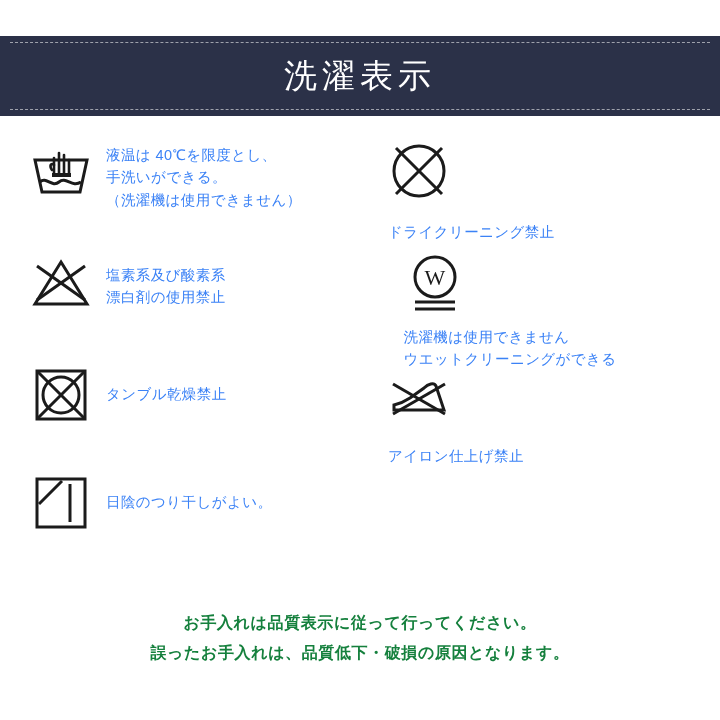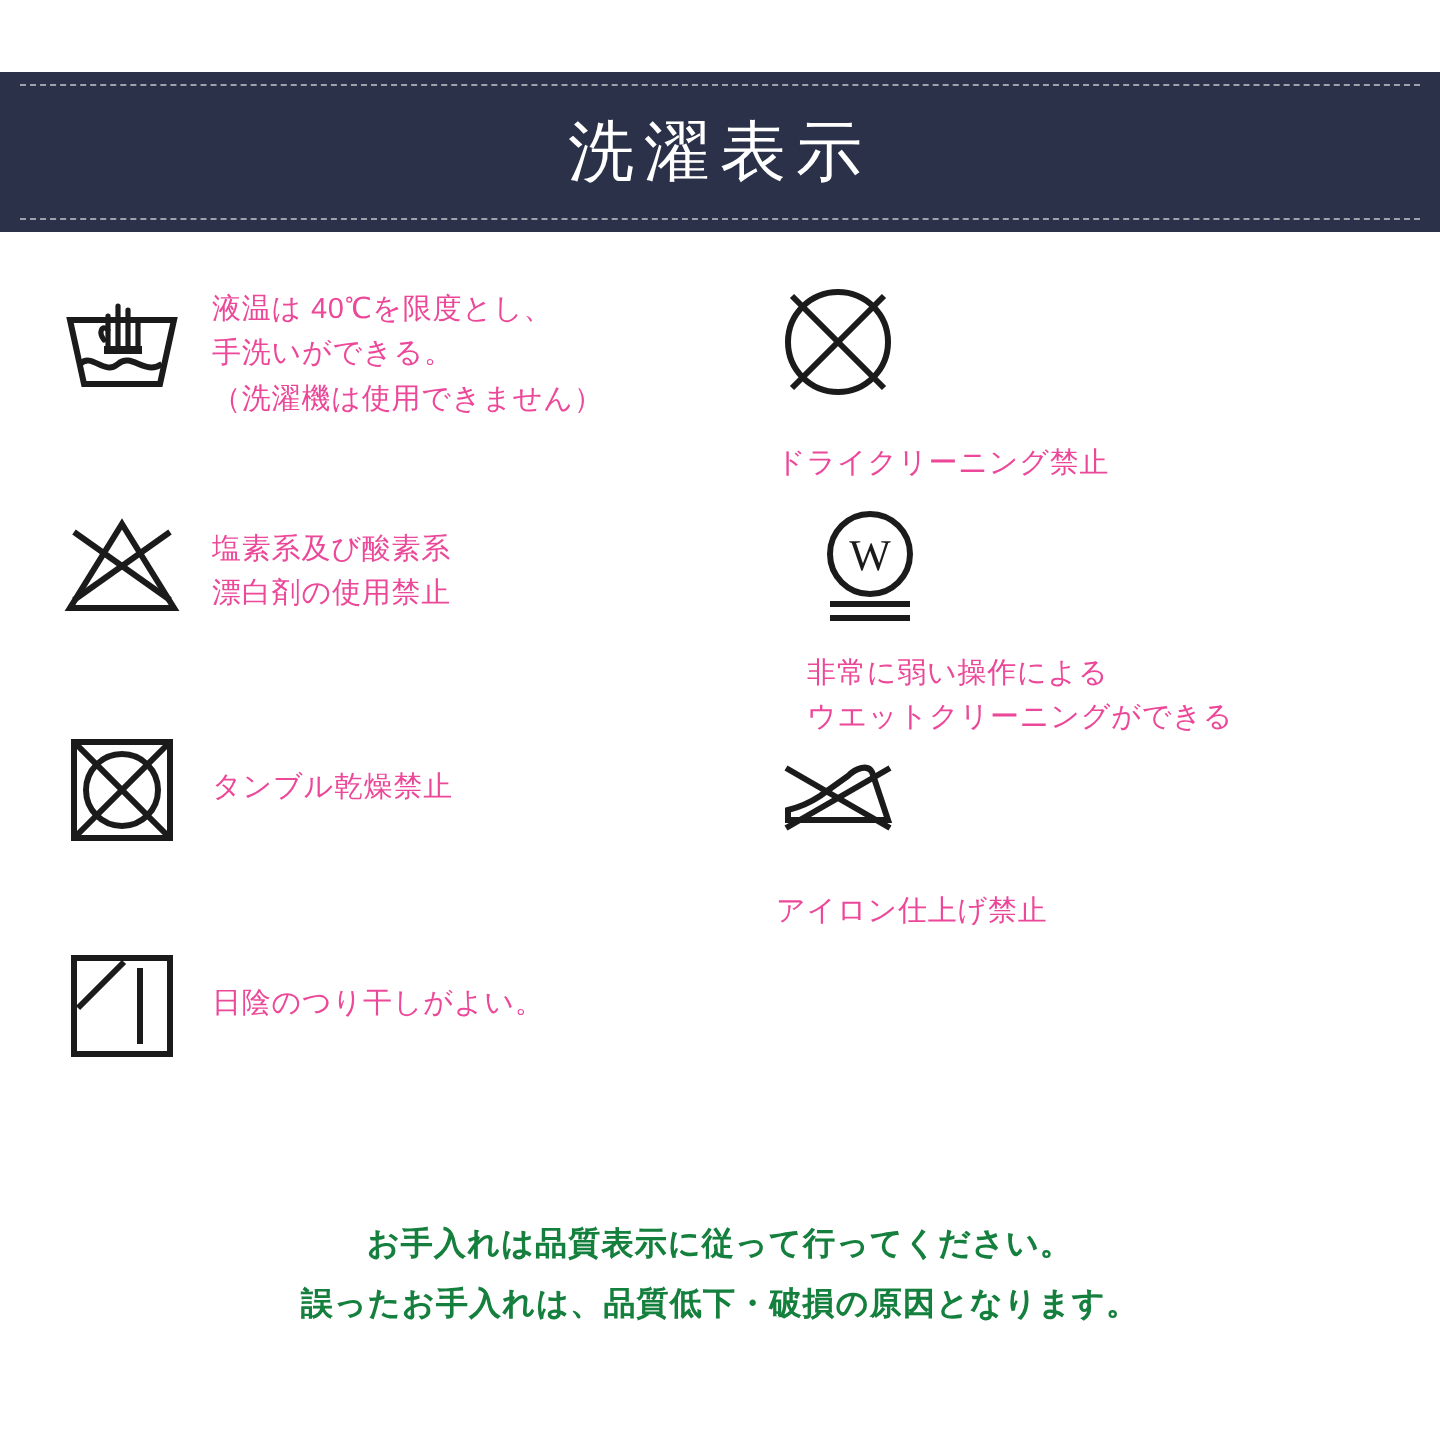--- a/index.html
+++ b/index.html
@@ -78,21 +78,21 @@
   .sym {
     width: 62px;
     height: 62px;
     flex: 0 0 62px;
     margin-right: 14px;
   }
   .sym svg { display: block; }
   .txt {
     font-size: 14.5px;
     line-height: 1.55;
-    color: #ec4899;
+    color: #3b82f6;
     padding-top: 4px;
     letter-spacing: .4px;
     white-space: pre-line;
     font-family: "Liberation Sans", sans-serif;
   }
   .txt.mid { padding-top: 12px; }
   .txt.high { padding-top: 19px; }
   .r1 { height: 112px; }
   .r2 { height: 112px; gap: 31px; }
   .r3 { height: 108px; }
@@ -174,21 +174,21 @@
       </div>
       <div class="cell right">
         <span class="sym">
           <svg width="62" height="62" viewBox="0 0 62 62">
             <circle cx="31" cy="25" r="20" fill="none" stroke="#1b1b1b" stroke-width="3"></circle>
             <text x="31" y="33" font-family="Liberation Serif, serif" font-size="22" text-anchor="middle" fill="#1b1b1b">W</text>
             <line x1="11" y1="50" x2="51" y2="50" stroke="#1b1b1b" stroke-width="3"></line>
             <line x1="11" y1="57" x2="51" y2="57" stroke="#1b1b1b" stroke-width="3"></line>
           </svg>
         </span>
-        <span class="txt mid">非常に弱い操作による
+        <span class="txt mid">洗濯機は使用できません
 ウエットクリーニングができる</span>
       </div>
     </div>
 
     <div class="row r3">
       <div class="cell left">
         <span class="sym">
           <svg width="62" height="62" viewBox="0 0 62 62">
             <rect x="7" y="7" width="48" height="48" fill="none" stroke="#1b1b1b" stroke-width="3"></rect>
             <circle cx="31" cy="31" r="18" fill="none" stroke="#1b1b1b" stroke-width="3"></circle>

